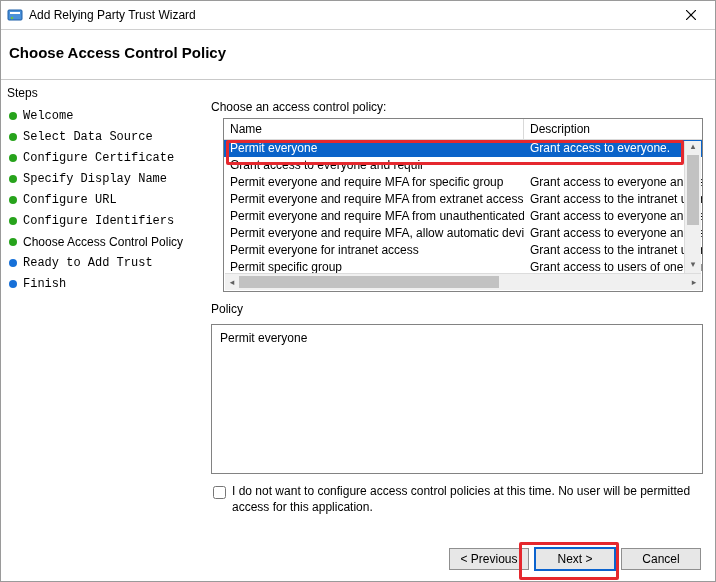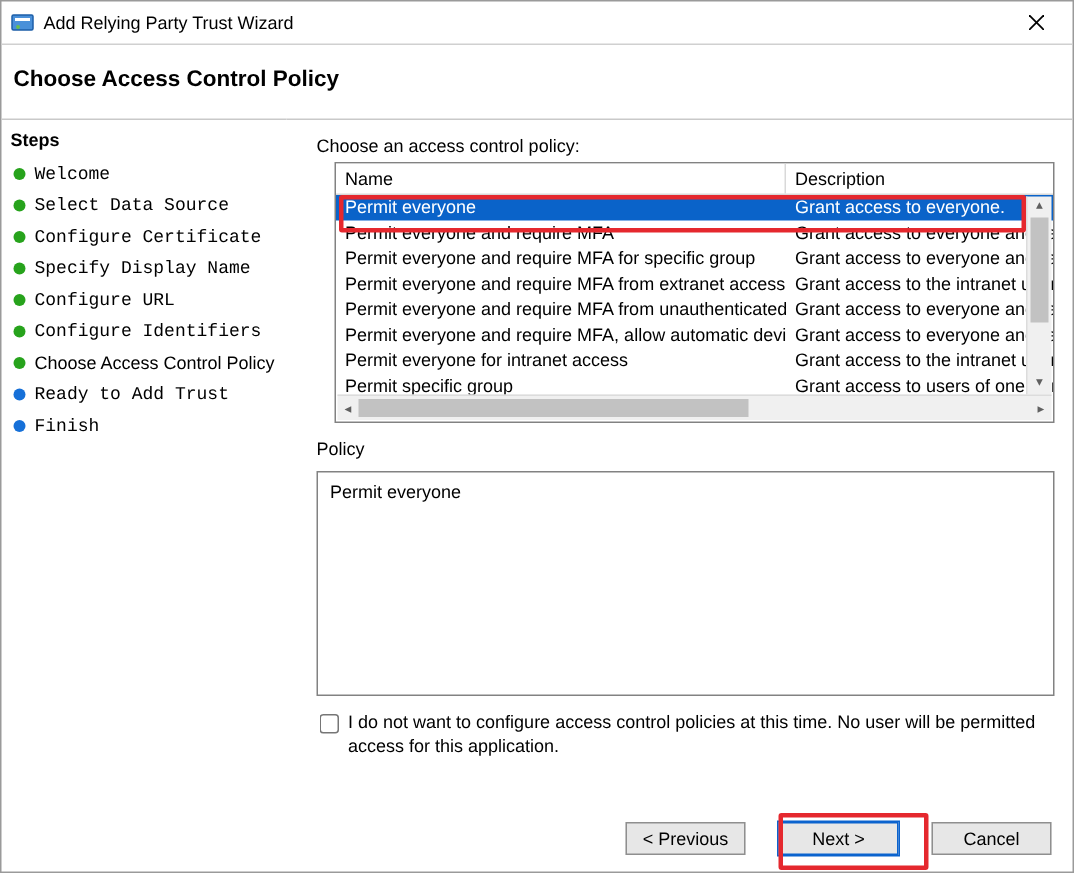--- a/index.html
+++ b/index.html
@@ -54,21 +54,21 @@
     display: flex;
     min-height: 0;
   }
   .sidebar {
     width: 190px;
     box-sizing: border-box;
     border-top: 1px solid #c9c9c9;
     padding-top: 4px;
   }
   .sidebar-title {
-    font-weight: 700;
+    font-weight: 400;
     padding: 2px 6px 6px 6px;
   }
   .step {
     display: flex;
     align-items: flex-start;
     padding: 3px 6px;
     line-height: 1.25;
   }
   .step .bullet {
     width: 8px; height: 8px; border-radius: 50%;
@@ -83,21 +83,21 @@
   .main {
     flex: 1;
     border-top: 1px solid #c9c9c9;
     padding: 8px 12px 12px 20px;
     box-sizing: border-box;
     display: flex;
     flex-direction: column;
     min-width: 0;
   }
   .label {
-    margin: 2px 0 4px 0;
+    margin: 12px 0 4px 0;
   }
   
   .listbox {
     border: 1px solid #828282;
     height: 172px;
     position: relative;
     display: flex;
     flex-direction: column;
     overflow: hidden;
     margin-left: 12px;
@@ -179,21 +179,21 @@
   .checkbox-row input { margin: 2px 6px 0 2px; }
   .checkbox-row label { line-height: 1.3; }
 
   
   .footer {
     height: 44px;
     display: flex;
     align-items: center;
     justify-content: flex-end;
     padding: 0 14px;
-    gap: 22px;
+    gap: 6px;
     position: relative;
   }
   .btn {
     min-width: 80px;
     height: 22px;
     border: 1px solid #8f8f8f;
     background: #e7e7e7;
     font-family: inherit;
     font-size: 12px;
     padding: 0 10px;
@@ -289,21 +289,20 @@
         <div class="list-header">
           <div class="col-name">Name</div>
           <div class="col-desc">Description</div>
         </div>
         <div class="list-rows">
           <div class="row selected">
             <div class="col-name">Permit everyone</div>
             <div class="col-desc">Grant access to everyone.</div>
           </div>
           <div class="row">
-            <div class="col-name">Permit everyone and require MFA</div>
             <div class="col-desc">Grant access to everyone and requir</div>
           </div>
           <div class="row">
             <div class="col-name">Permit everyone and require MFA for specific group</div>
             <div class="col-desc">Grant access to everyone and requir</div>
           </div>
           <div class="row">
             <div class="col-name">Permit everyone and require MFA from extranet access</div>
             <div class="col-desc">Grant access to the intranet users an</div>
           </div>

